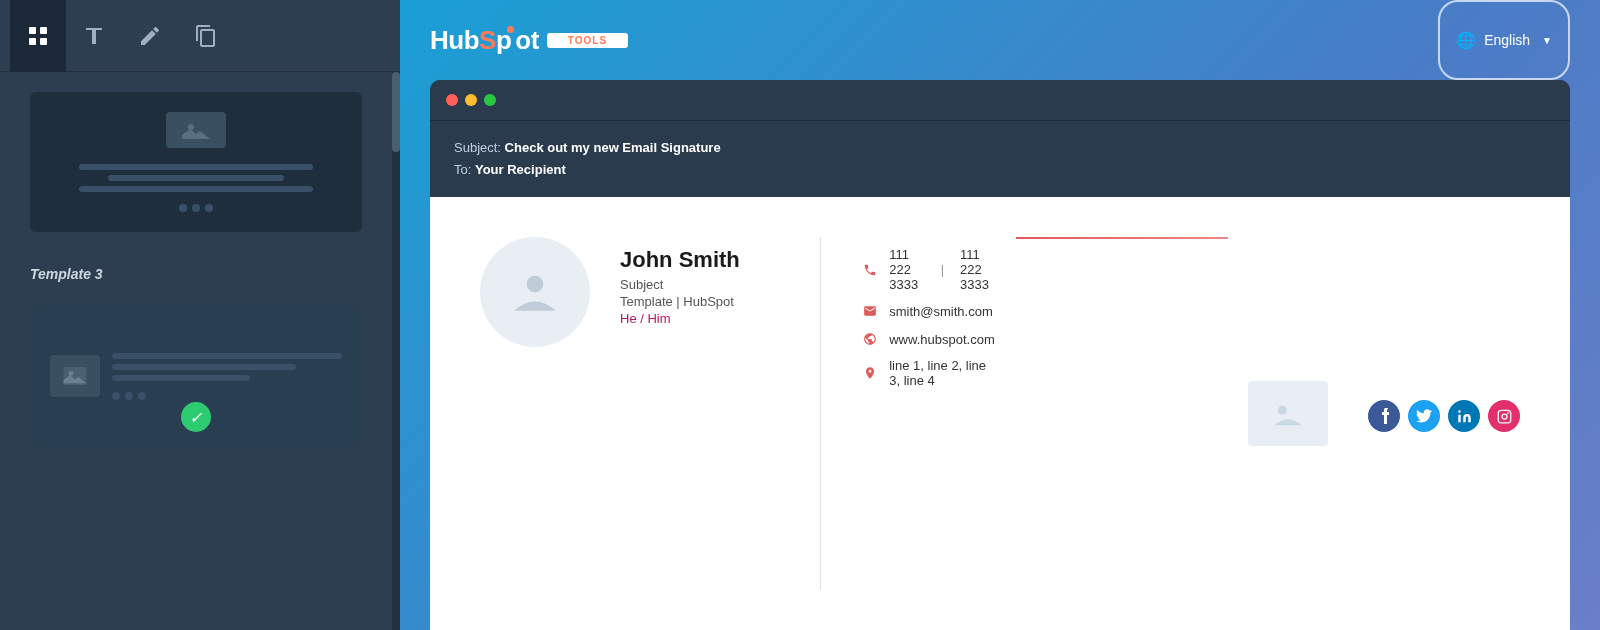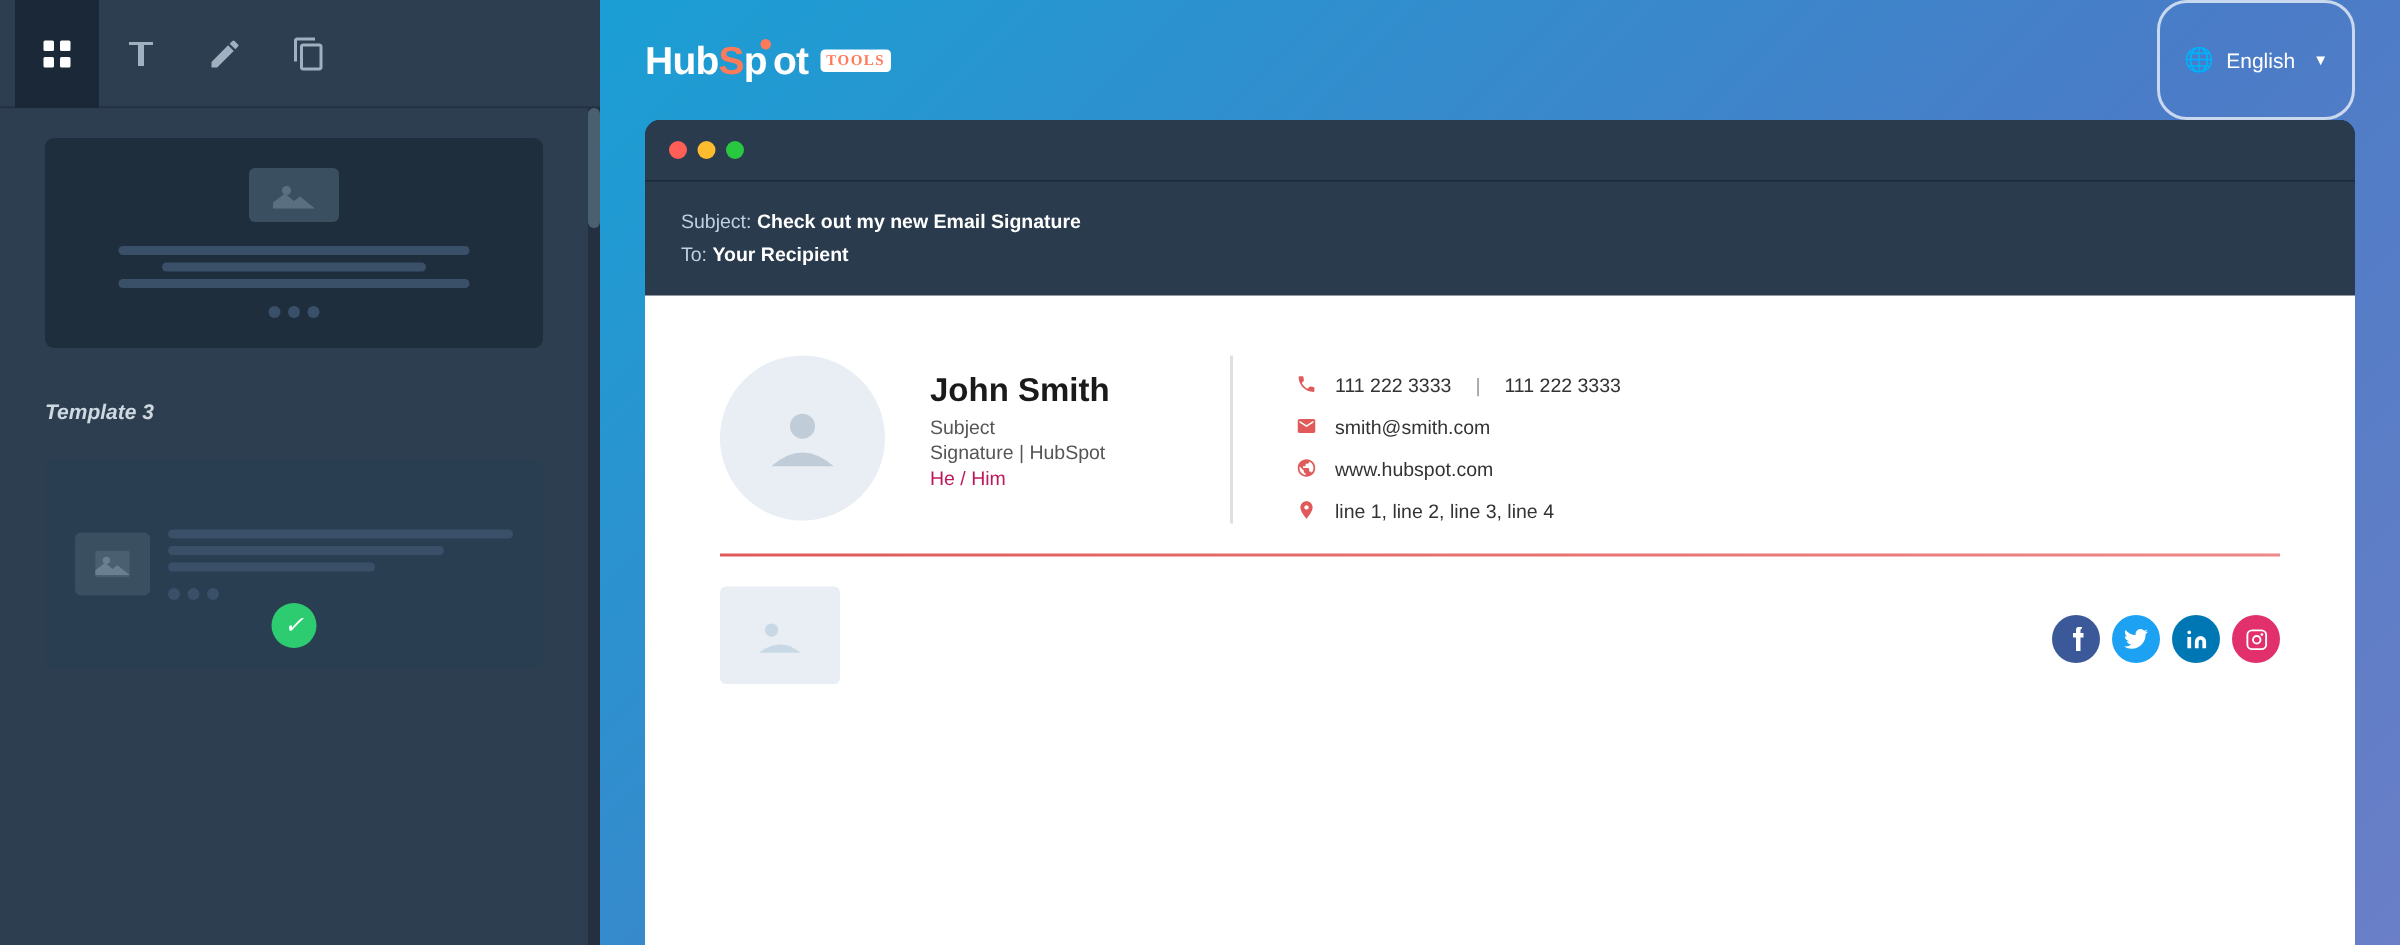--- a/index.html
+++ b/index.html
@@ -134,24 +134,23 @@
       color: white;
       font-size: 26px;
       font-weight: bold;
       letter-spacing: -0.5px;
     }
     .logo-badge {
       background: white;
       color: #ff7a59;
       font-size: 10px;
       font-weight: bold;
-      padding: 2px 4px;
+      padding: 2px 21px;
       border-radius: 3px;
       letter-spacing: 1px;
-      font-family: Liberation Serif, serif;
     }
 
     .lang-btn {
       display: flex;
       align-items: center;
       gap: 8px;
       background: transparent;
       border: 2px solid rgba(255,255,255,0.7);
       border-radius: 20px;
       padding: 8px 16px;
@@ -192,21 +191,21 @@
       line-height: 1.7;
       border-top: 1px solid #1a2b3a;
     }
     .email-header strong { color: white; }
 
     .email-body {
       background: white;
       flex: 1;
       padding: 40px 50px;
       display: flex;
-      flex-direction: column;
+      flex-direction: row;
       gap: 20px;
     }
 
     .signature-block {
       display: flex;
       align-items: flex-start;
       gap: 30px;
     }
 
     .sig-avatar {
@@ -494,21 +493,21 @@
           <svg width="50" height="46" viewBox="0 0 60 55" fill="#b0bfcc">
             <rect width="60" height="55" rx="4" fill="#e8eef4"></rect>
             <circle cx="30" cy="18" r="10" fill="#c0cdd8"></circle>
             <path d="M5 50 Q30 28 55 50" fill="#c0cdd8"></path>
           </svg>
         </div>
 
         <div class="sig-info">
           <div class="sig-name">John Smith</div>
           <div class="sig-role">Subject</div>
-          <div class="sig-company">Signature | HubSpot</div>
+          <div class="sig-company">Template | HubSpot</div>
           <div class="sig-pronouns">He / Him</div>
         </div>
 
         <div class="sig-divider"></div>
 
         <div class="sig-contact">
 
           <div class="contact-row">
             <div class="contact-icon phone">
               <svg width="14" height="14" viewBox="0 0 24 24" fill="#e05a5a">

